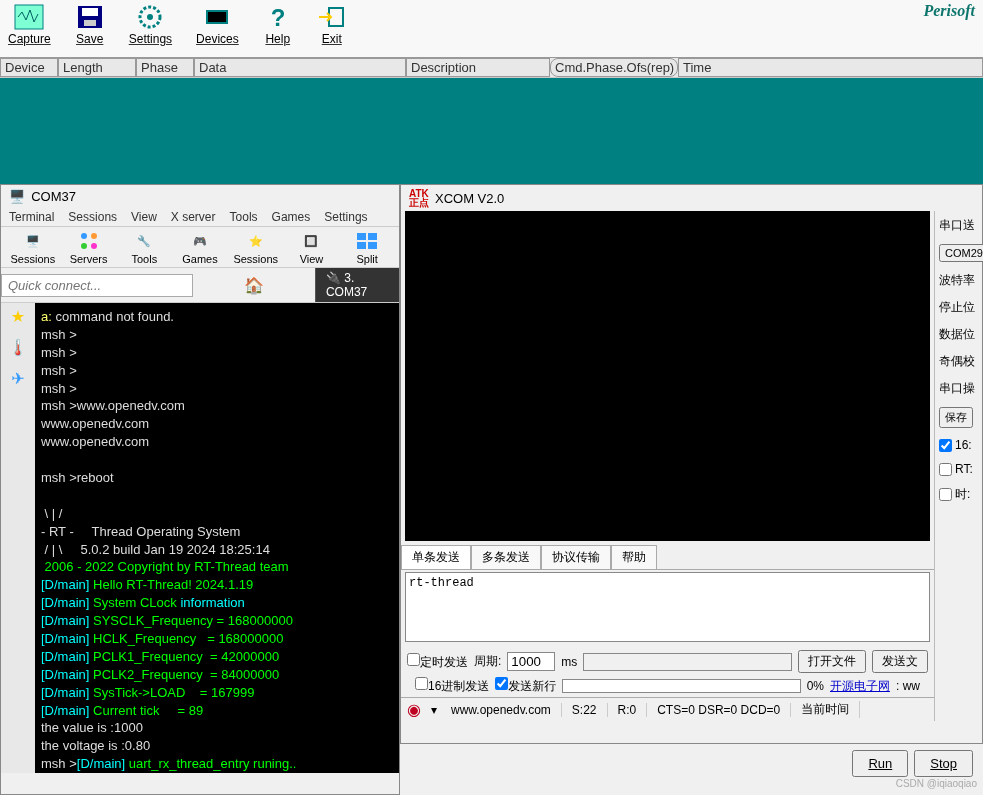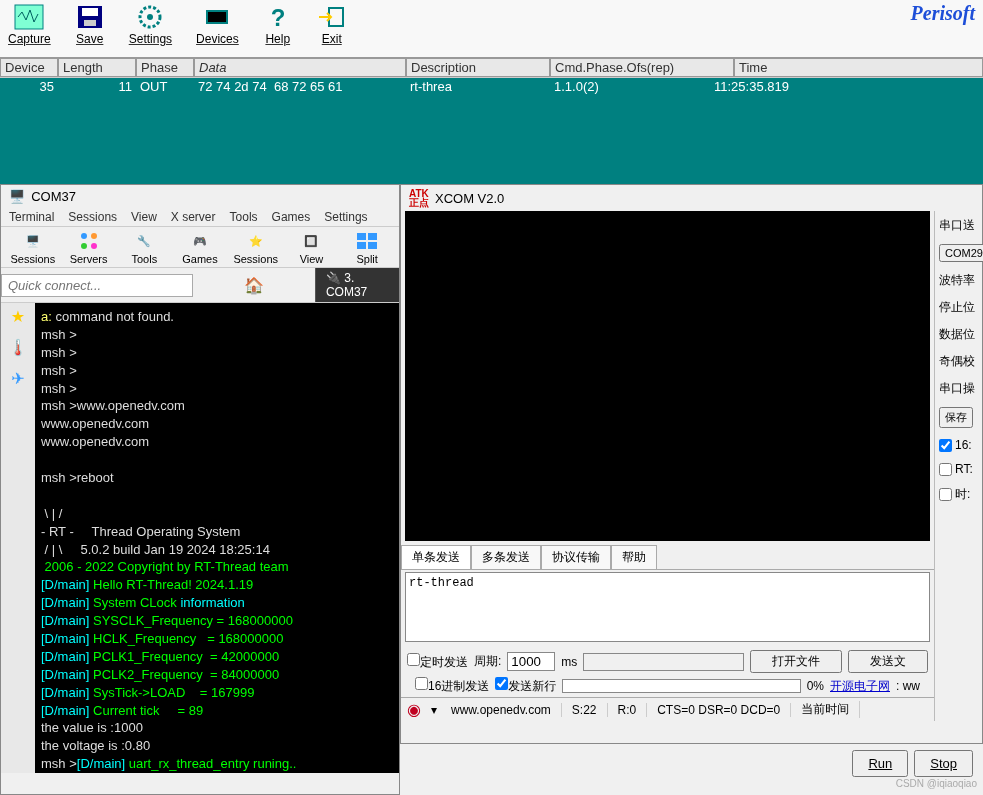--- a/index.html
+++ b/index.html
@@ -3,28 +3,28 @@
 <meta charset="utf-8">
 <style>
 * { box-sizing: border-box; margin: 0; padding: 0; font-family: Arial, sans-serif; }
 body { width: 983px; height: 795px; background: #f0f0f0; overflow: hidden; position: relative; }
 
 
 .top-toolbar { display: flex; align-items: flex-start; padding: 2px 8px; background: #f8f8f8; border-bottom: 1px solid #999; height: 58px; }
 .top-toolbar .tool-btn { display: flex; flex-direction: column; align-items: center; margin-right: 24px; cursor: pointer; font-size: 12px; }
 .top-toolbar .tool-btn .icon { width: 30px; height: 30px; display: flex; align-items: center; justify-content: center; }
 .top-toolbar .tool-btn .label { text-decoration: underline; text-decoration-color: #333; }
-.top-toolbar .brand { margin-left: auto; color: #1d4ed8; font-weight: bold; font-size: 20px; font-style: italic; font-family: 'Times New Roman', serif; }
+.top-toolbar .brand { margin-left: auto; color: #0f766e; font-weight: bold; font-size: 16px; font-style: italic; font-family: 'Times New Roman', serif; }
 
 
 .grid-area { background: #008080; color: #fff; font-family: 'Courier New', monospace; font-size: 13px; height: 126px; }
 .grid-header { display: flex; border-bottom: 1px solid #ccc; background: #e8e8e8; color: #333; }
 .grid-header .col { border: 1px solid #999; padding: 1px 4px; }
 .col.dev { width: 58px; } .col.len { width: 78px; } .col.phase { width: 58px; }
-.col.data { width: 212px; font-style: italic; } .col.desc { width: 144px; } .col.cmd { width: 184px; } .col.time { flex: 1; }
+.col.data { width: 212px; } .col.desc { width: 144px; } .col.cmd { width: 128px; border-radius: 8px; } .col.time { flex: 1; }
 .grid-row { display: flex; color: #fff; }
 .grid-row .cell { padding: 1px 4px; white-space: pre; }
 
 
 .com37-window { position: absolute; left: 0; top: 184px; width: 400px; height: 611px; background: #f0f0f0; border: 1px solid #888; }
 .com37-title { padding: 4px 8px; font-size: 13px; display: flex; align-items: center; gap: 6px; }
 .com37-menu { display: flex; gap: 14px; padding: 2px 8px; font-size: 12px; color: #333; border-bottom: 1px solid #ccc; }
 .com37-tools { display: flex; padding: 2px 4px; border-bottom: 1px solid #ccc; }
 .com37-tools .tb { display: flex; flex-direction: column; align-items: center; width: 56px; font-size: 11px; cursor: pointer; }
 .com37-tools .tb .ico { width: 24px; height: 24px; display: flex; align-items: center; justify-content: center; }
@@ -50,21 +50,21 @@
 .xcom-side button { font-size: 11px; padding: 1px 4px; }
 .xcom-side label { display: flex; align-items: center; gap: 3px; }
 .xcom-display { background: #000; height: 330px; margin: 0 4px; }
 .xcom-tabs { display: flex; font-size: 12px; border-bottom: 1px solid #aaa; margin-top: 4px; }
 .xcom-tabs .tab { padding: 3px 10px; border: 1px solid #aaa; border-bottom: none; background: #f8f8f8; cursor: pointer; }
 .xcom-tabs .tab.active { background: #fff; }
 .xcom-input { width: 525px; height: 70px; margin: 2px 4px; border: 1px solid #888; padding: 3px; font-family: 'Courier New', monospace; font-size: 12px; resize: none; }
 .xcom-controls { display: flex; align-items: center; gap: 6px; padding: 2px 6px; font-size: 12px; }
 .xcom-controls input[type=text] { width: 48px; border: 1px solid #888; padding: 1px 3px; }
 .xcom-controls .long-in { flex: 1; border: 1px solid #888; height: 18px; }
-.xcom-controls button { padding: 1px 20px; font-size: 12px; text-align: right; }
+.xcom-controls button { padding: 1px 8px; font-size: 12px; text-align: right; }
 .xcom-progress { display: flex; align-items: center; gap: 6px; padding: 2px 14px; font-size: 12px; }
 .xcom-progress .bar { flex: 1; height: 14px; border: 1px solid #888; background: #fff; }
 .xcom-status { display: flex; align-items: center; border-top: 1px solid #aaa; font-size: 12px; height: 24px; }
 .xcom-status .seg { padding: 0 10px; border-right: 1px solid #ccc; }
 .xcom-status .dot { color: #c00020; padding: 0 6px; font-size: 16px; }
 .xcom-status .tri { padding: 0 4px; }
 .linkish { color: #0000cc; text-decoration: underline; }
 
 
 .bottom-btns { position: absolute; bottom: 18px; right: 10px; display: flex; gap: 6px; }
@@ -134,29 +134,20 @@
 
 <div class="grid-area">
   <div class="grid-header">
     <div class="col dev">Device</div>
     <div class="col len">Length</div>
     <div class="col phase">Phase</div>
     <div class="col data">Data</div>
     <div class="col desc">Description</div>
     <div class="col cmd">Cmd.Phase.Ofs(rep)</div>
     <div class="col time">Time</div>
-  </div>
-  <div class="grid-row">
-    <div class="cell" style="width:58px;text-align:right">35</div>
-    <div class="cell" style="width:78px;text-align:right">11</div>
-    <div class="cell" style="width:58px">OUT</div>
-    <div class="cell" style="width:212px">72 74 2d 74  68 72 65 61</div>
-    <div class="cell" style="width:144px">rt-threa</div>
-    <div class="cell" style="width:160px">1.1.0(2)</div>
-    <div class="cell">11:25:35.819</div>
   </div>
 </div>
 
 <div class="com37-window">
   <div class="com37-title">
     <span>🖥️</span>
     <span>COM37</span>
   </div>
   <div class="com37-menu">
     <span>Terminal</span>

